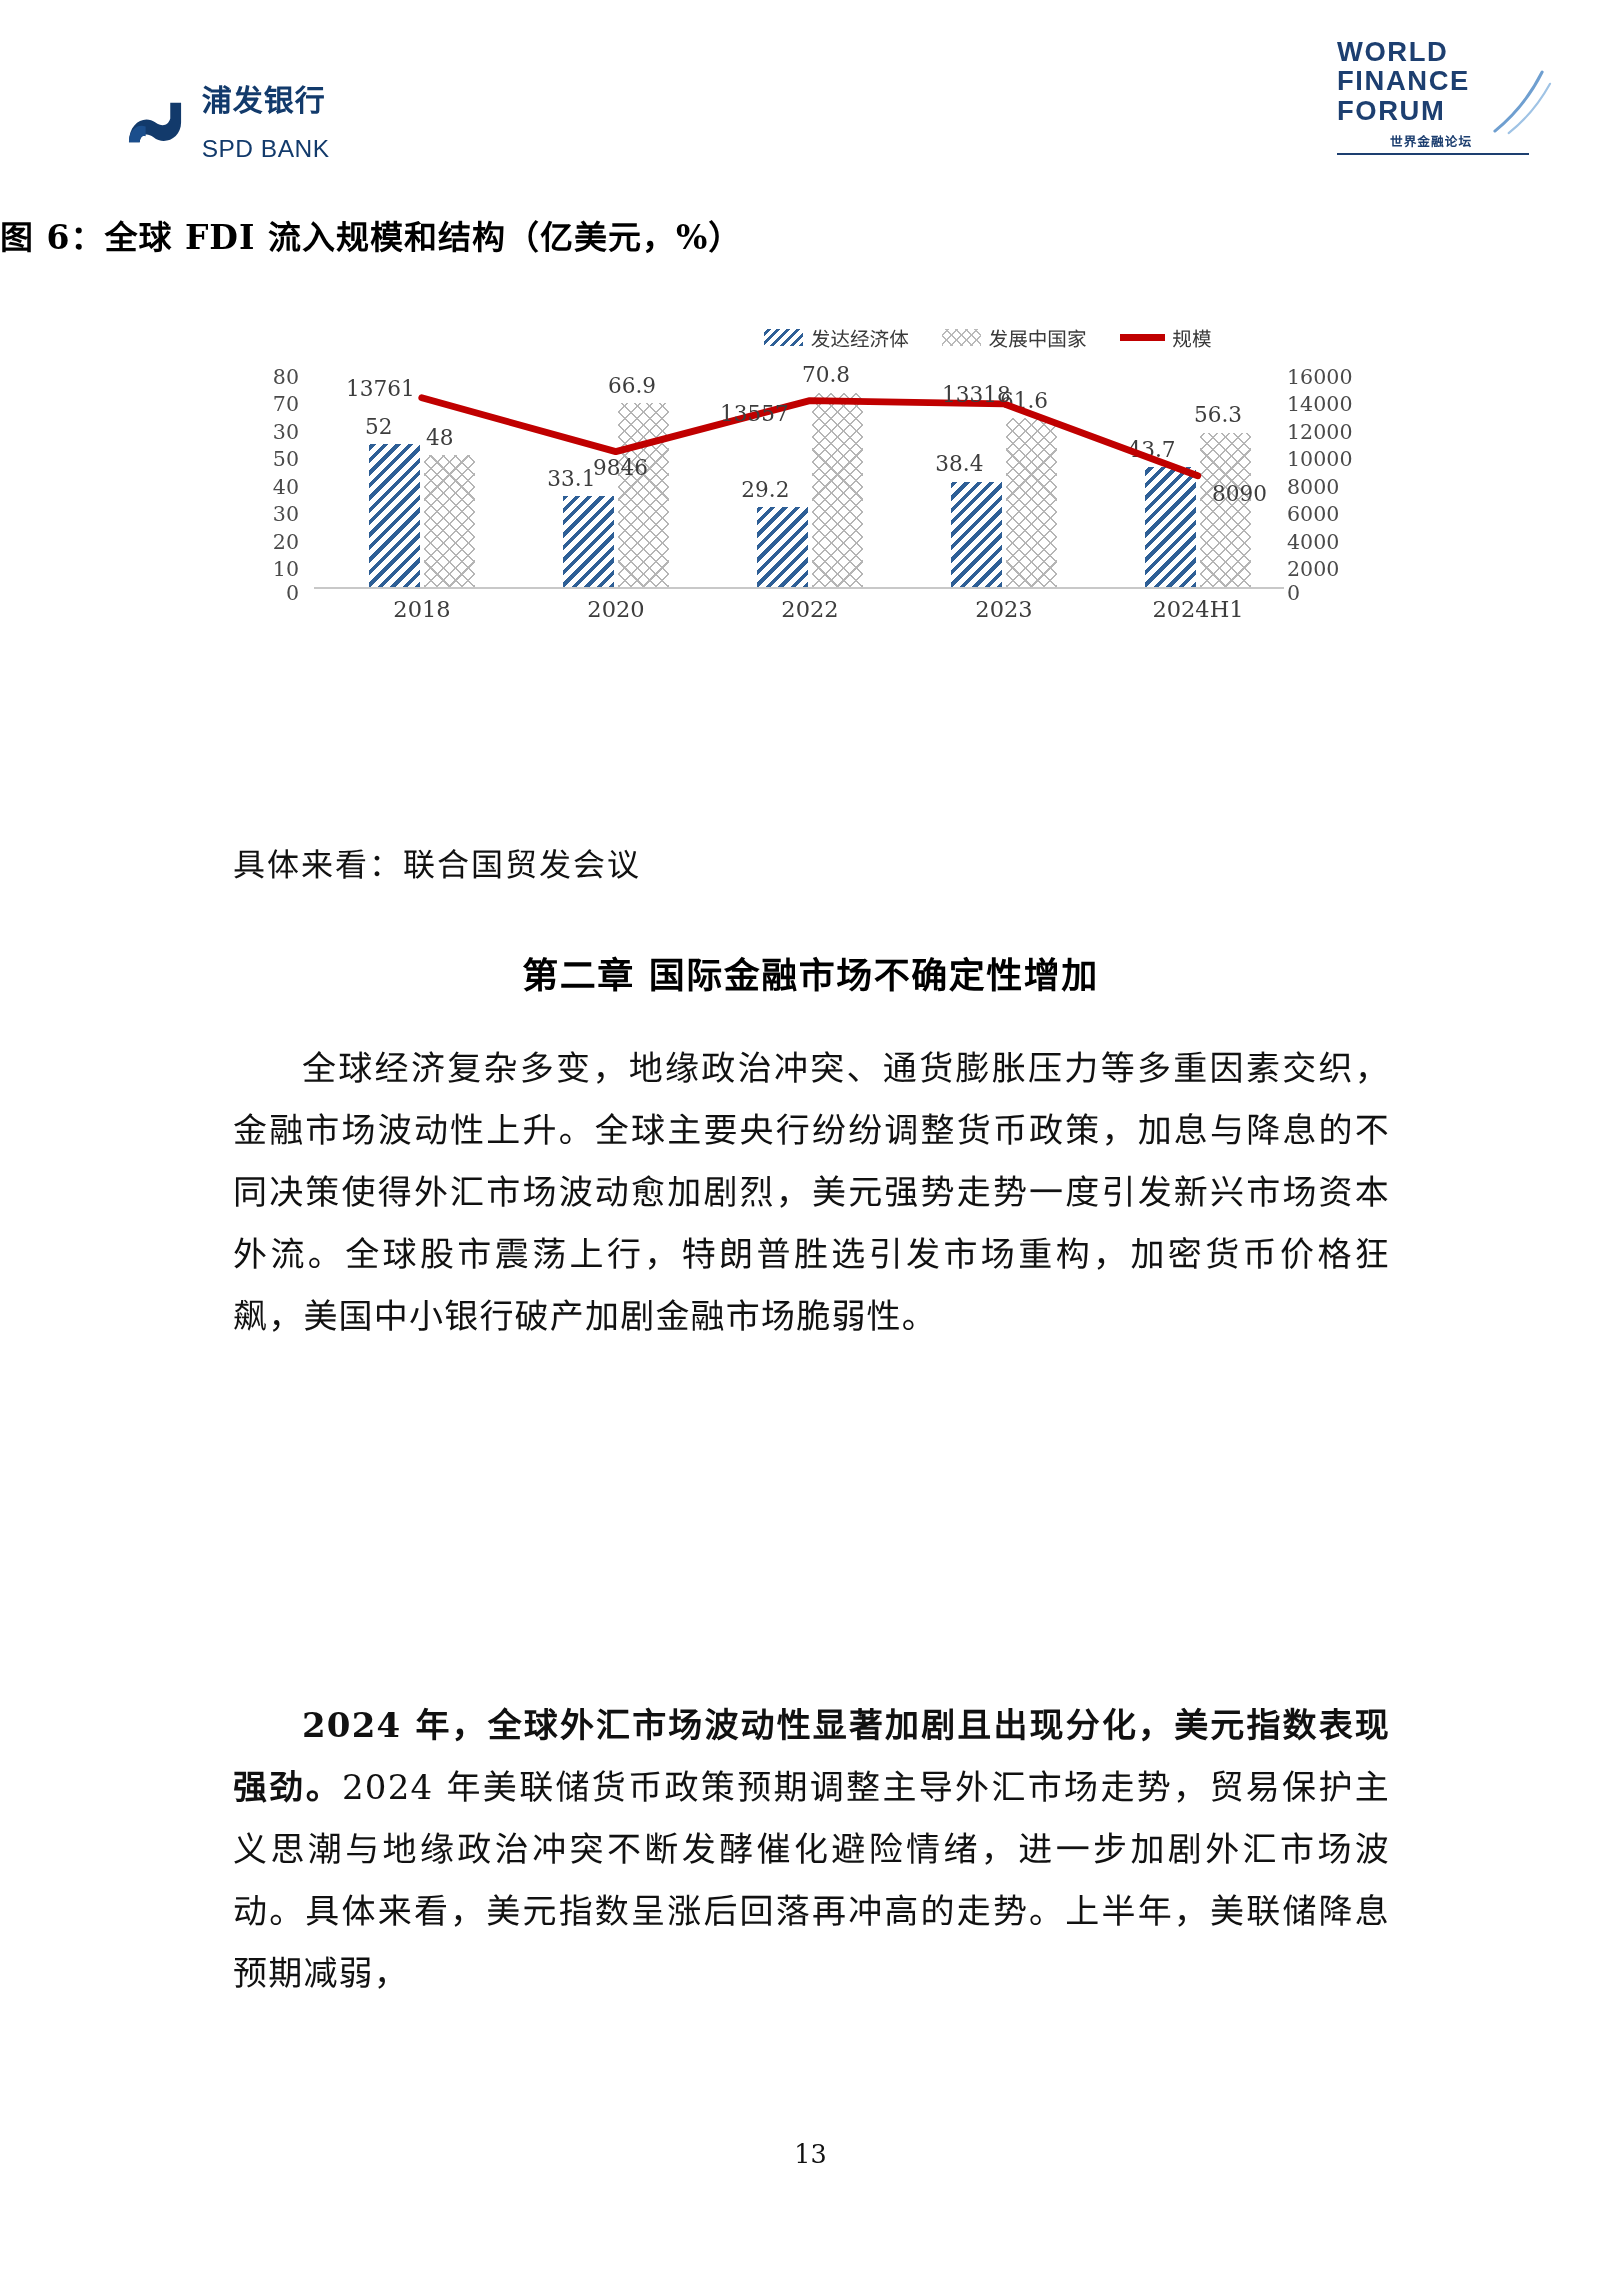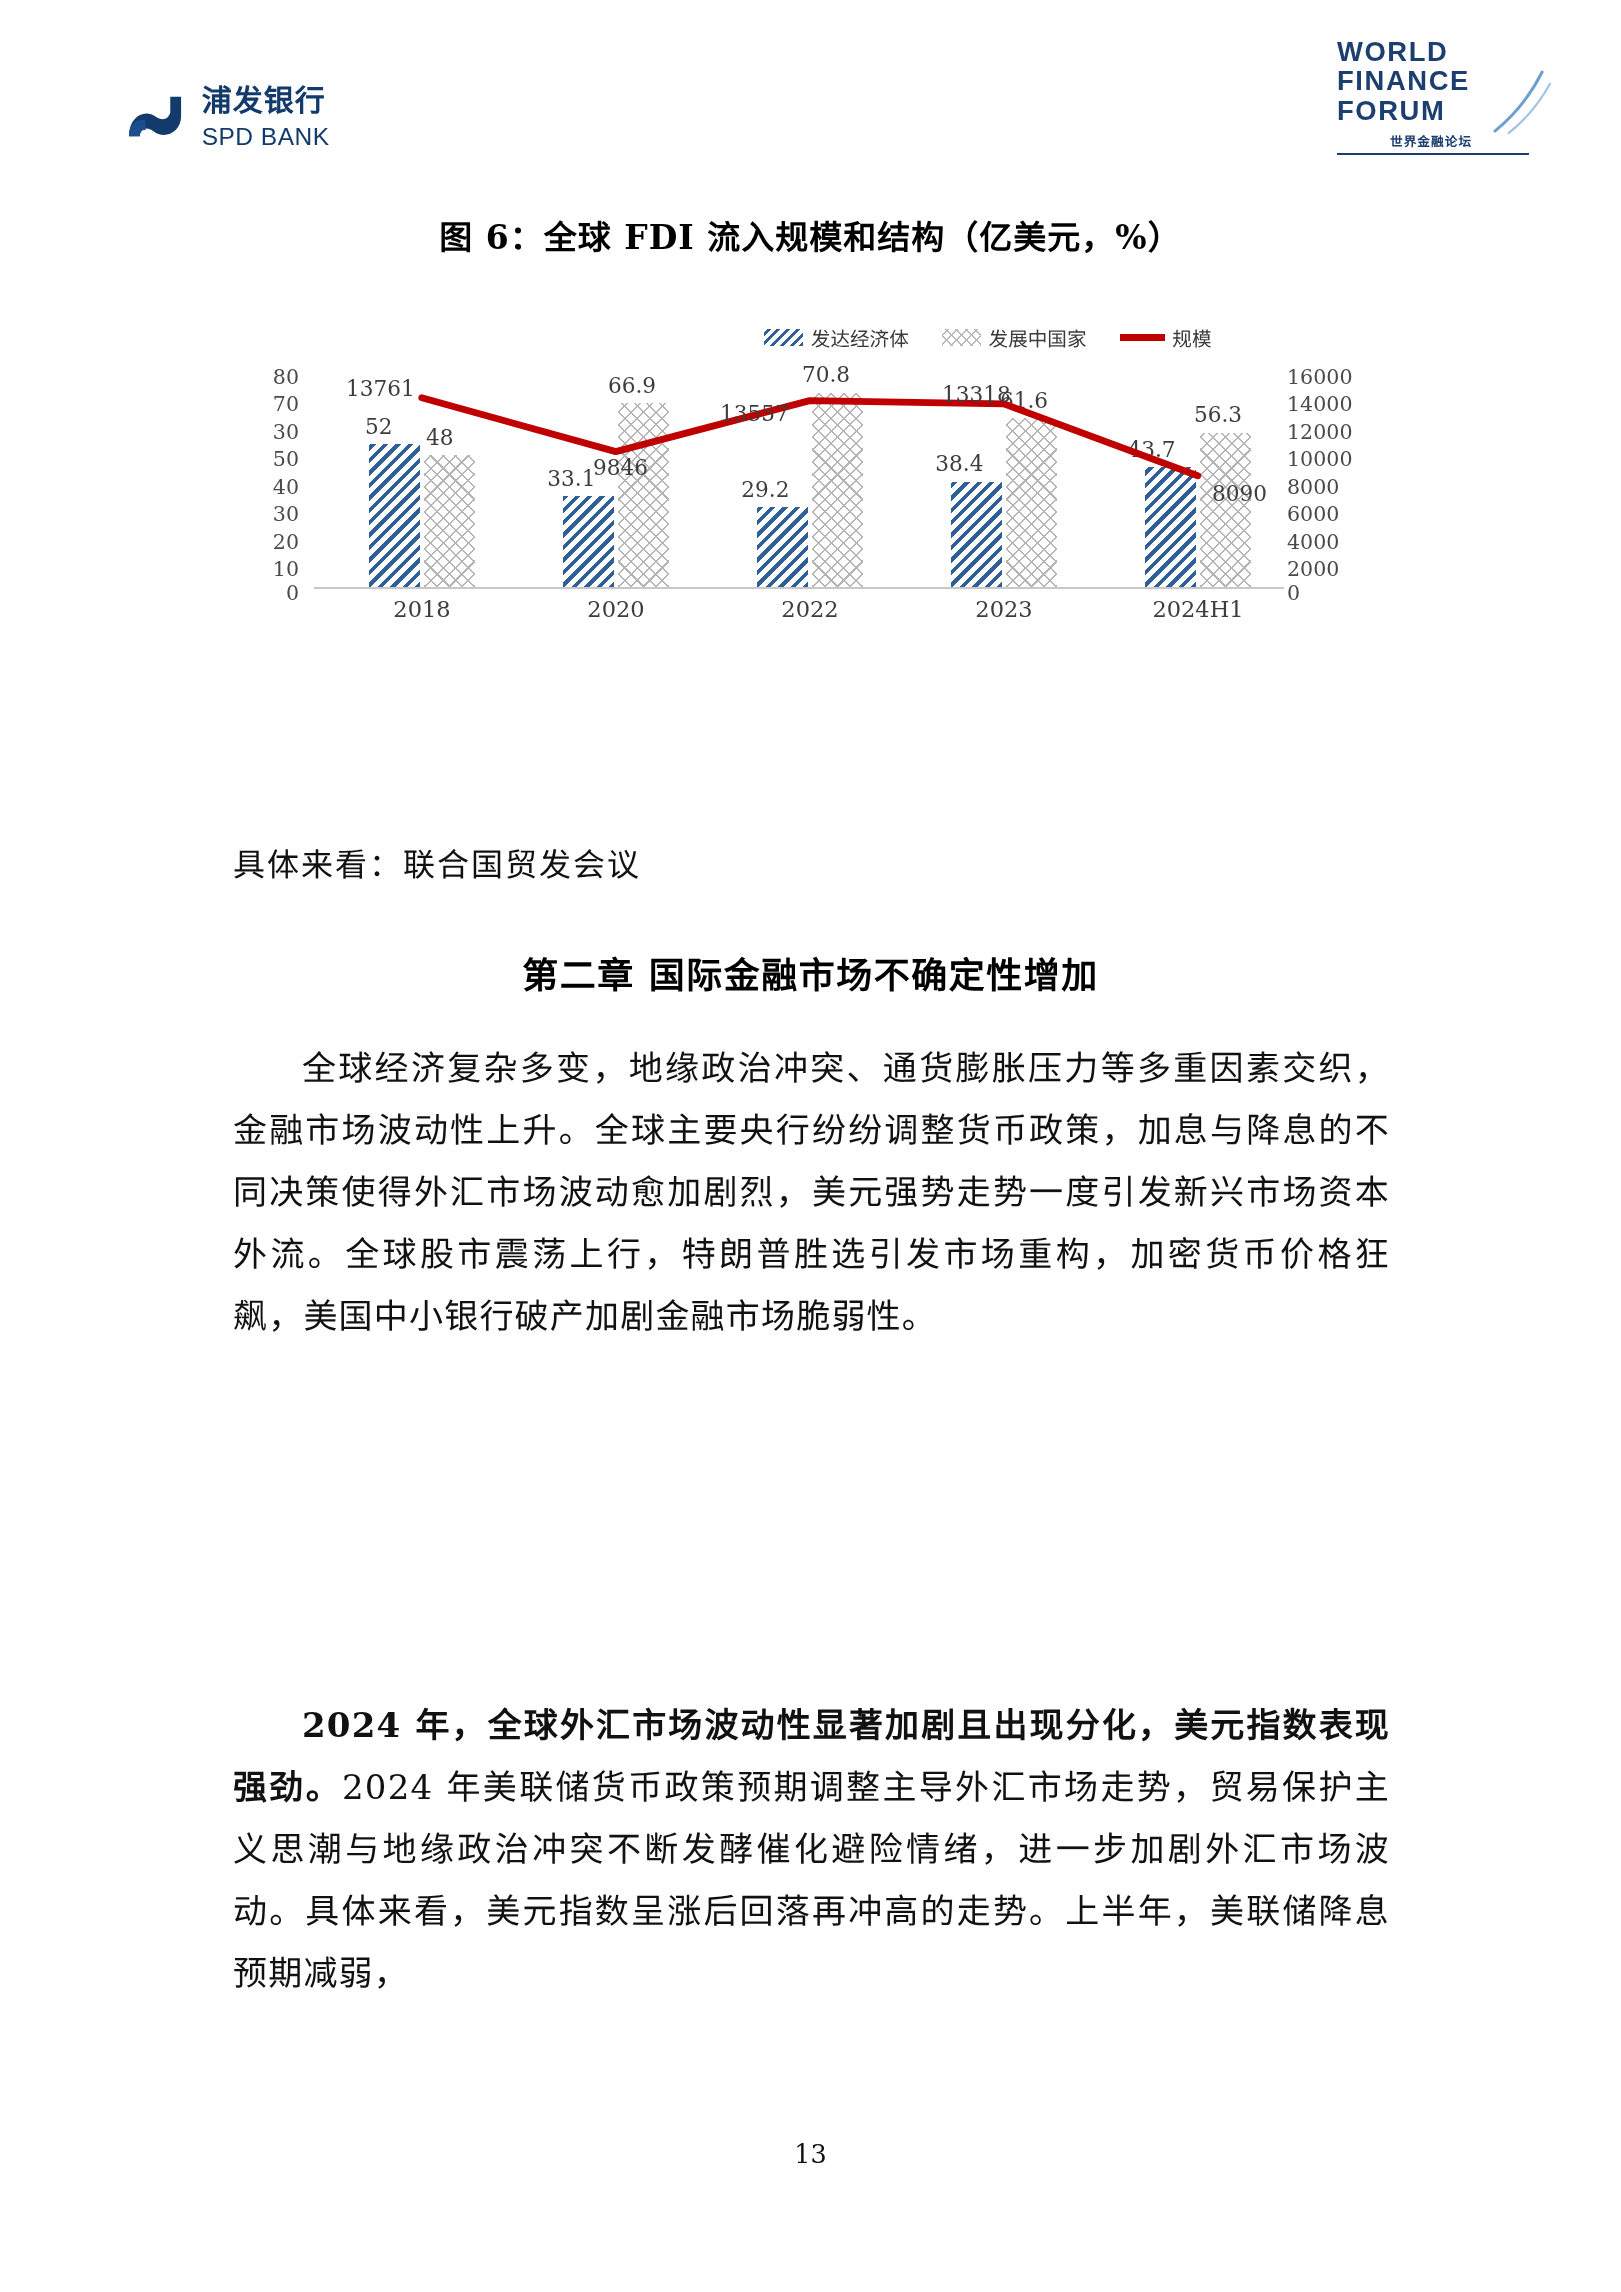--- a/index.html
+++ b/index.html
@@ -55,21 +55,21 @@
     color: #123a6b;
     letter-spacing: 1px;
     white-space: nowrap;
   }
   .spd-en {
     font-family: "Liberation Sans", sans-serif;
     font-size: 24.5px;
     font-weight: 400;
     color: #123a6b;
     letter-spacing: 0.5px;
-    margin-top: 9px;
+    margin-top: 21px;
     white-space: nowrap;
   }
 
   .wff-logo {
     position: absolute;
     right: 59px;
     top: 37px;
     text-align: left;
     width: 225px;
   }
@@ -108,21 +108,20 @@
     height: 2px;
     background: #1d3f70;
   }
 
   
   .fig-title {
     position: absolute;
     left: 0;
     top: 211px;
     width: 1621px;
-    text-align: center;
     font-family: "DejaVu Serif", "Liberation Serif", serif;
     font-size: 33px;
     font-weight: 700;
     letter-spacing: 1px;
     color: #000;
   }
 
   
   .chart-wrap {
     position: absolute;

